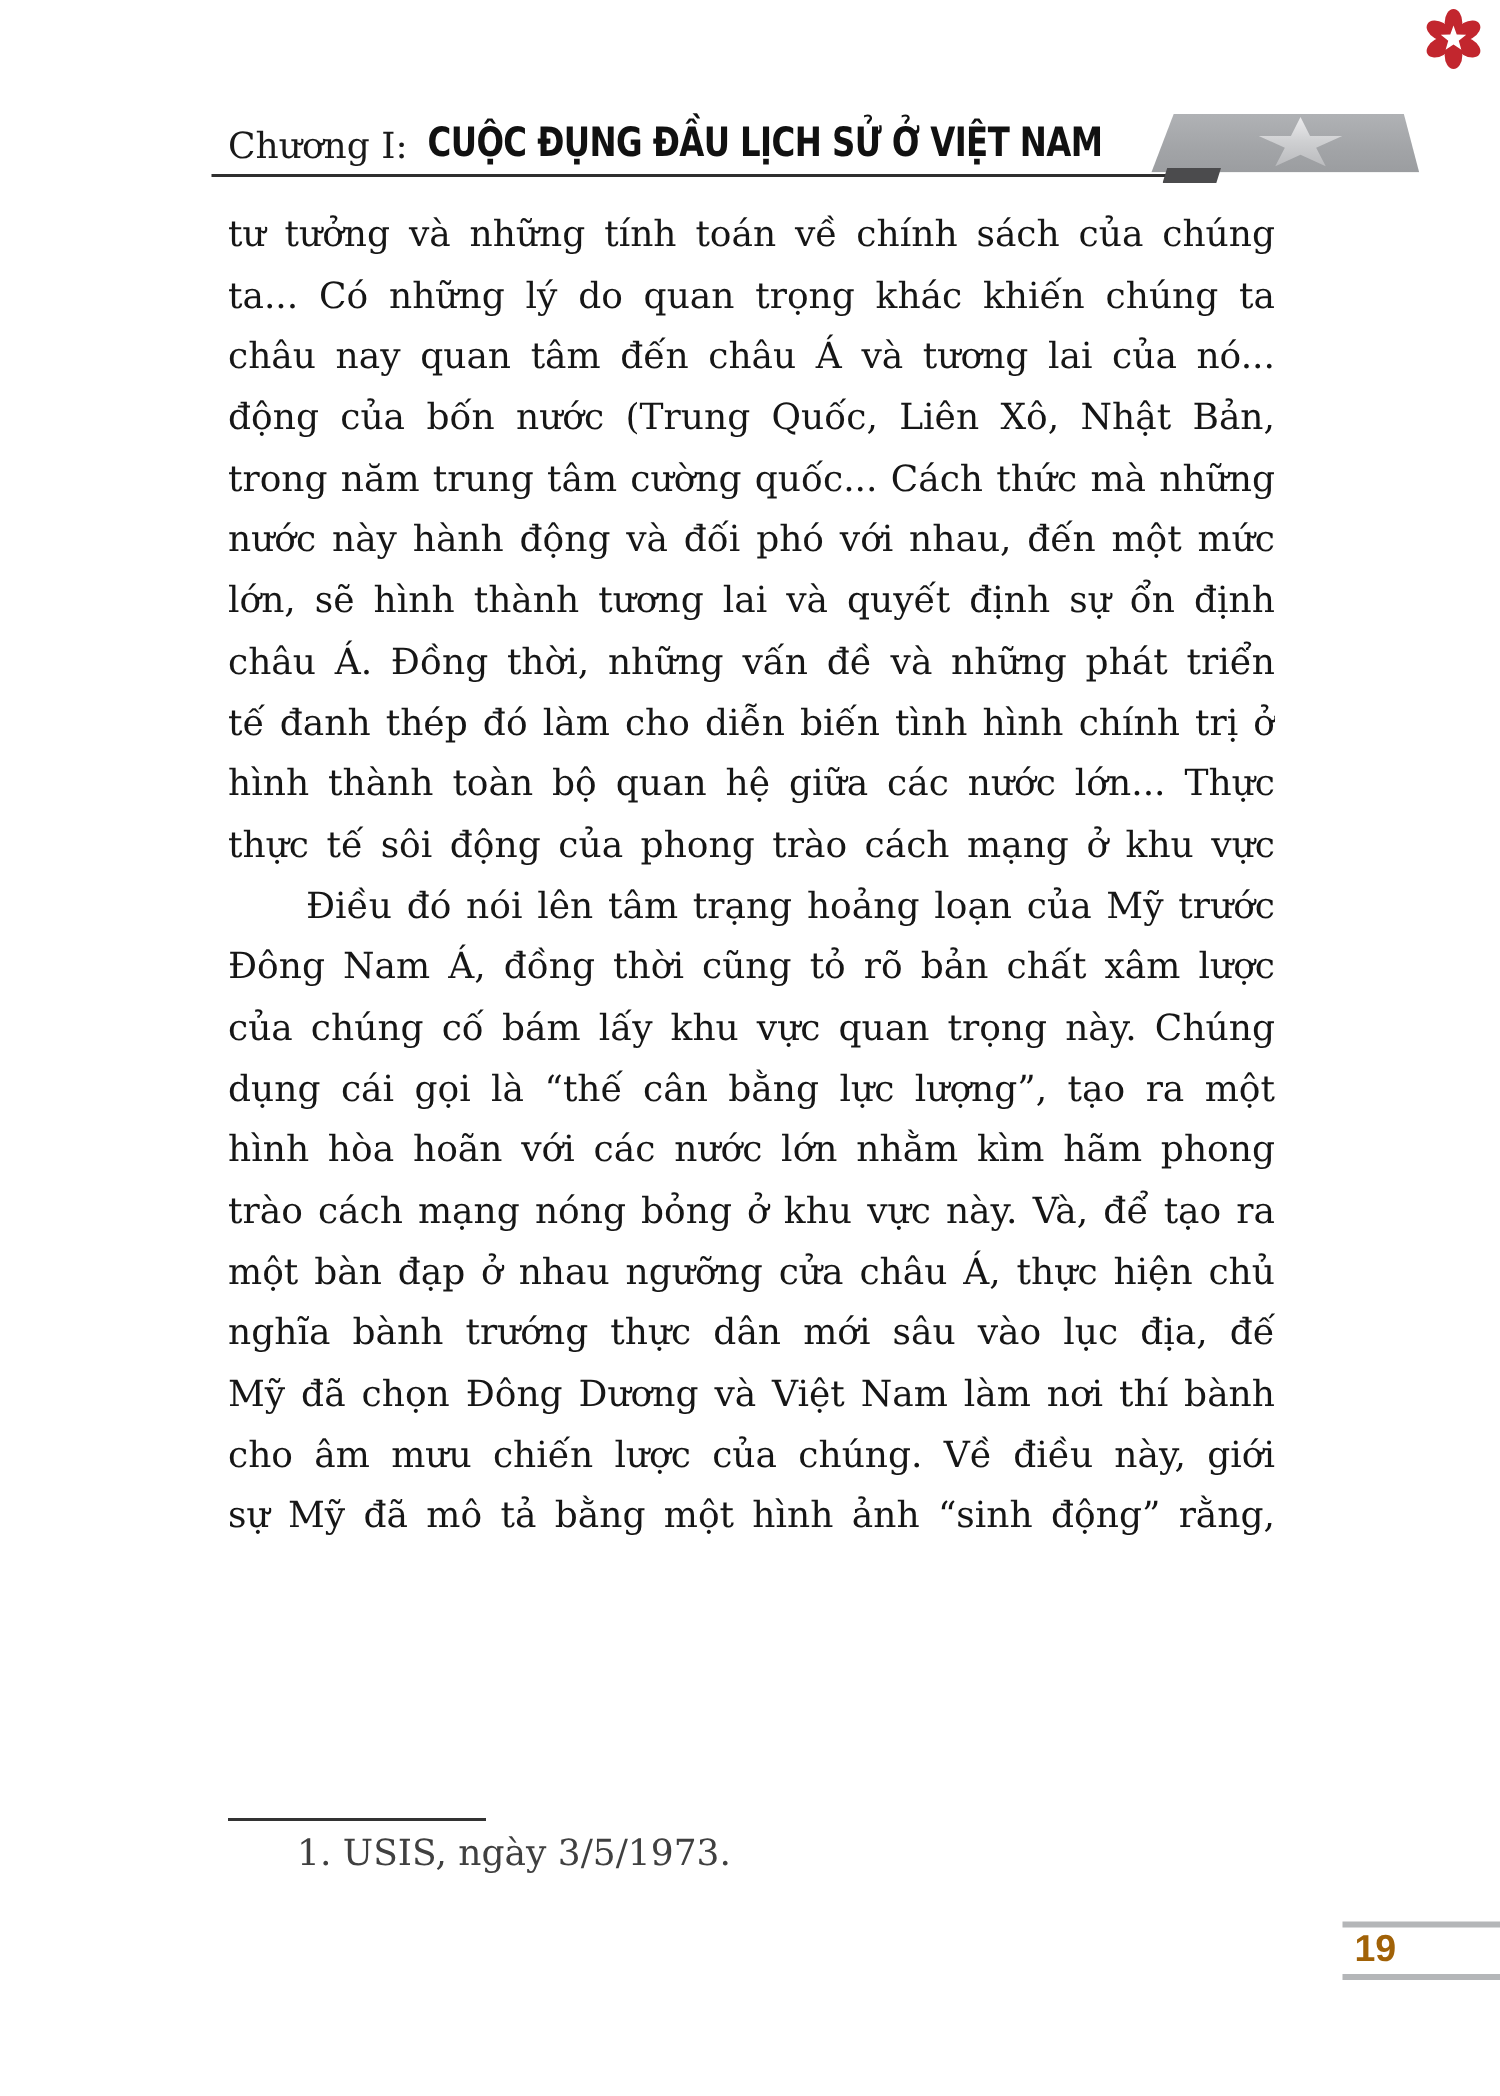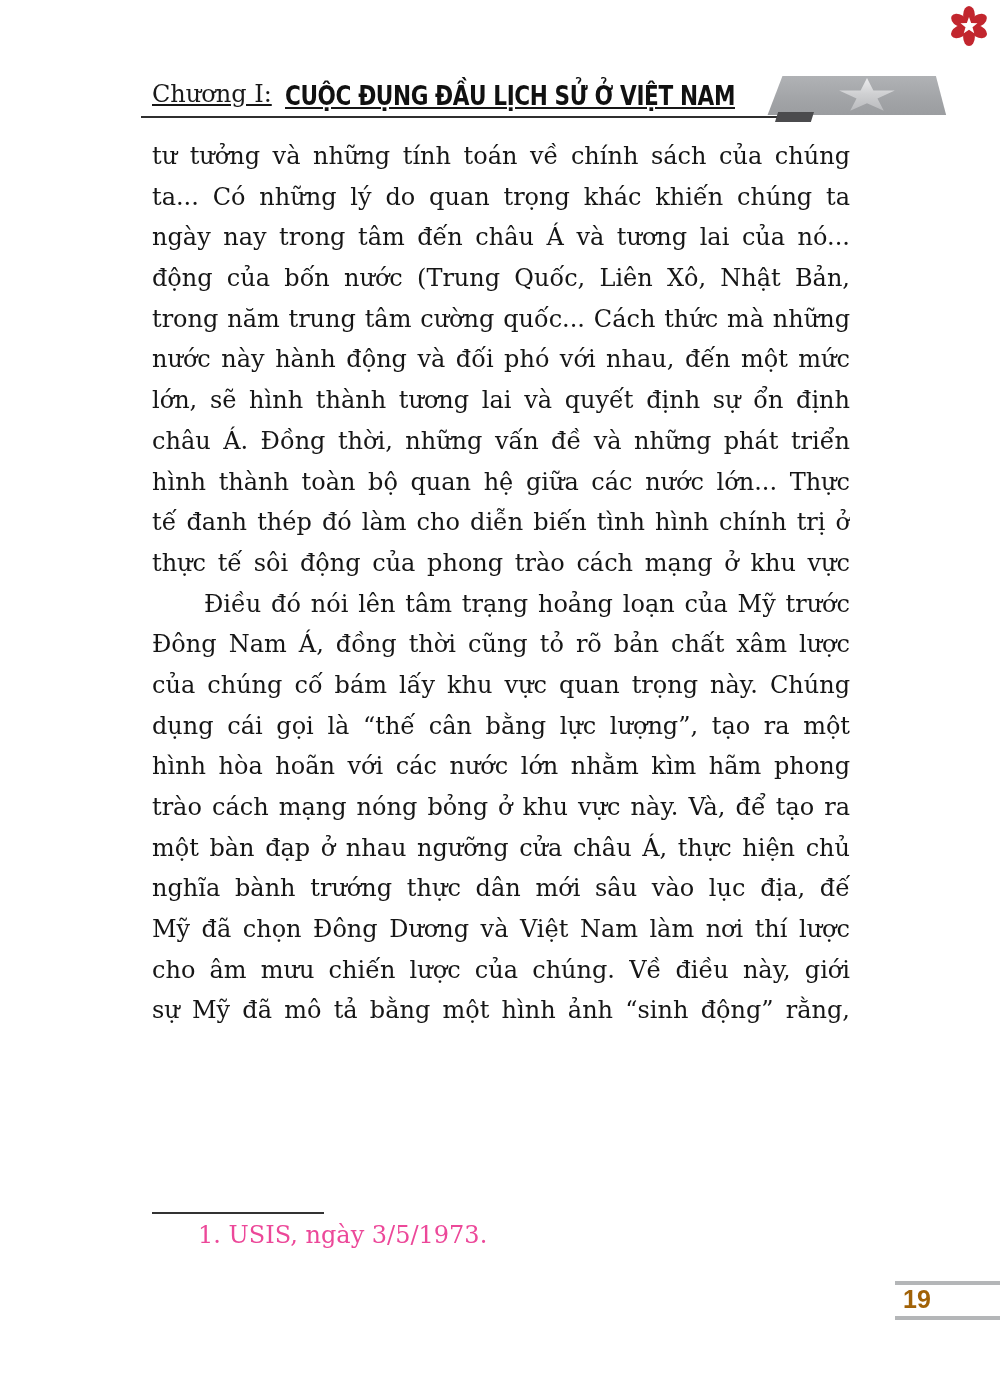--- a/index.html
+++ b/index.html
@@ -22,23 +22,22 @@
     width: 42px;
     height: 42px;
   }
 
   
   .header-row {
     position: absolute;
     left: 152px;
     top: 80px;
     display: flex;
-    align-items: flex-start;
+    align-items: flex-end;
     white-space: nowrap;
-    text-decoration: underline;
   }
   .chapter-label {
     font-family: "DejaVu Serif", serif;
     font-size: 24px;
     color: #1a1a1a;
   }
   .chapter-title {
     display: inline-block;
     margin-left: 13px;
     font-family: "DejaVu Sans", "Liberation Sans", sans-serif;
@@ -113,21 +112,21 @@
     top: 1212px;
     width: 172px;
     height: 2px;
     background: #333333;
   }
   .footnote-text {
     position: absolute;
     left: 198px;
     top: 1221px;
     font-size: 24px;
-    color: #ec4899;
+    color: #404040;
   }
 
   
   .footer-bar {
     position: absolute;
     left: 895px;
     width: 105px;
     height: 4px;
     background: #b4b6b8;
   }
@@ -171,40 +170,40 @@
 
   <div class="banner">
     <div class="banner-star"></div>
   </div>
   <div class="banner-dark-tab"></div>
 
   <div class="body-block">
     <div>
       <div class="line">tư tưởng và những tính toán về chính sách của chúng</div>
       <div class="line">ta... Có những lý do quan trọng khác khiến chúng ta</div>
-      <div class="line">ngày nay trong tâm đến châu Á và tương lai của nó...</div>
+      <div class="line">châu nay quan tâm đến châu Á và tương lai của nó...</div>
       <div class="line">động của bốn nước (Trung Quốc, Liên Xô, Nhật Bản, Mỹ)</div>
       <div class="line">trong năm trung tâm cường quốc... Cách thức mà những</div>
       <div class="line">nước này hành động và đối phó với nhau, đến một mức độ</div>
       <div class="line">lớn, sẽ hình thành tương lai và quyết định sự ổn định của</div>
       <div class="line">châu Á. Đồng thời, những vấn đề và những phát triển</div>
+      <div class="line">tế đanh thép đó làm cho diễn biến tình hình chính trị ở</div>
       <div class="line">hình thành toàn bộ quan hệ giữa các nước lớn... Thực</div>
-      <div class="line">tế đanh thép đó làm cho diễn biến tình hình chính trị ở</div>
     </div>
     <div>
       <div class="line">thực tế sôi động của phong trào cách mạng ở khu vực</div>
       <div class="line indent">Điều đó nói lên tâm trạng hoảng loạn của Mỹ trước</div>
       <div class="line">Đông Nam Á, đồng thời cũng tỏ rõ bản chất xâm lược</div>
       <div class="line">của chúng cố bám lấy khu vực quan trọng này. Chúng lợi</div>
       <div class="line">dụng cái gọi là “thế cân bằng lực lượng”, tạo ra một tình</div>
       <div class="line">hình hòa hoãn với các nước lớn nhằm kìm hãm phong</div>
       <div class="line">trào cách mạng nóng bỏng ở khu vực này. Và, để tạo ra</div>
       <div class="line">một bàn đạp ở nhau ngưỡng cửa châu Á, thực hiện chủ</div>
       <div class="line">nghĩa bành trướng thực dân mới sâu vào lục địa, đế quốc</div>
-      <div class="line">Mỹ đã chọn Đông Dương và Việt Nam làm nơi thí lược</div>
+      <div class="line">Mỹ đã chọn Đông Dương và Việt Nam làm nơi thí bành</div>
       <div class="line">cho âm mưu chiến lược của chúng. Về điều này, giới quân</div>
       <div class="line">sự Mỹ đã mô tả bằng một hình ảnh “sinh động” rằng, nếu</div>
     </div>
   </div>
 
   <div class="footnote-rule"></div>
   <div class="footnote-text">1. USIS, ngày 3/5/1973.</div>
 
   <div class="footer-bar top"></div>
   <div class="page-number">19</div>

